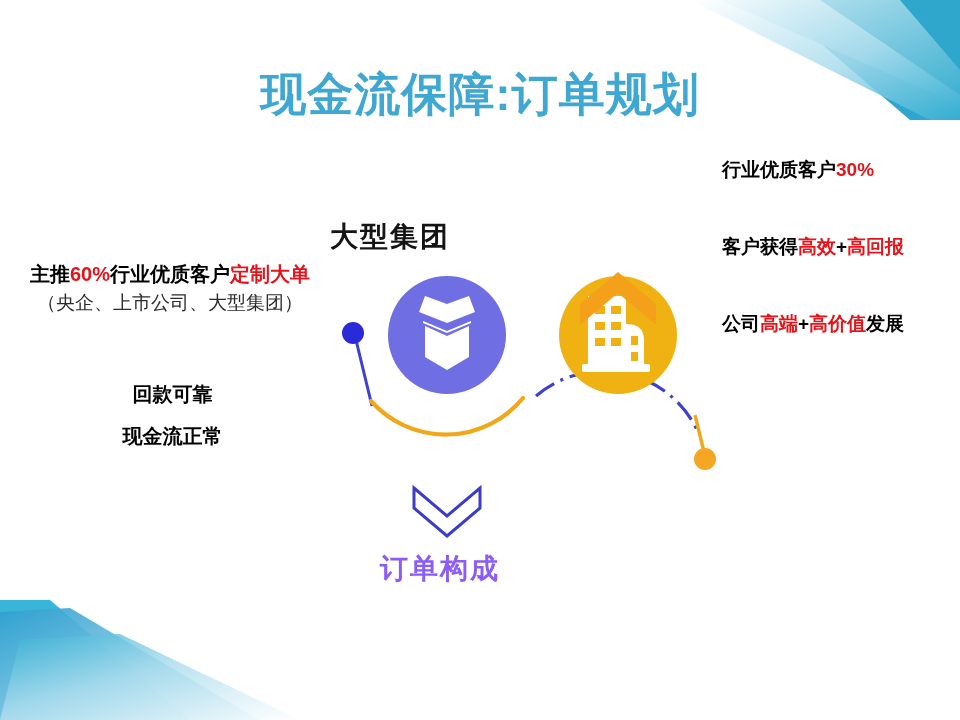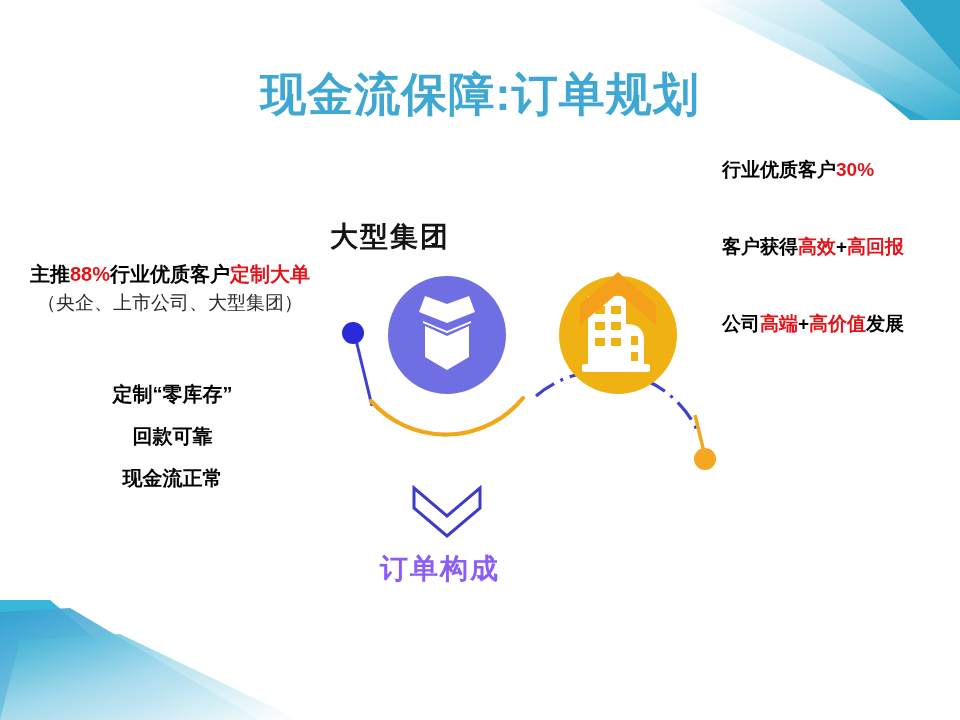--- a/index.html
+++ b/index.html
@@ -179,27 +179,26 @@
     </defs>
     <polygon points="0,0 0,120 190,120 50,0" fill="#37b6d8"></polygon>
     <polygon points="0,12 0,120 260,120 70,8" fill="url(#gradBL2)" opacity="0.92"></polygon>
     <polygon points="20,40 0,120 300,120 120,34" fill="url(#gradBL1)" opacity="0.82"></polygon>
   </svg>
 
   <div id="page-title">现金流保障:订单规划</div>
 
   <div id="left-block">
     <div id="left-headline">
-      <span class="blk">主推</span><span class="red">88%</span><span class="blk">行业优质客户</span><span class="red">定制大单</span>
+      <span class="blk">主推</span><span class="red">60%</span><span class="blk">行业优质客户</span><span class="red">定制大单</span>
     </div>
     <div id="left-subline">（央企、上市公司、大型集团）</div>
   </div>
 
   <div id="left-bullets">
-    <div class="bullet-line">定制“零库存”</div>
     <div class="bullet-line">回款可靠</div>
     <div class="bullet-line">现金流正常</div>
   </div>
 
   <div id="right-block">
     <div class="right-line">
       <span class="blk">行业优质客户</span><span class="red">30%</span><span class="blk"></span><span class="red"></span><span class="blk"></span>
     </div>
     <div class="right-line">
       <span class="blk">客户获得</span><span class="red">高效</span><span class="blk">+</span><span class="red">高回报</span><span class="blk"></span>

